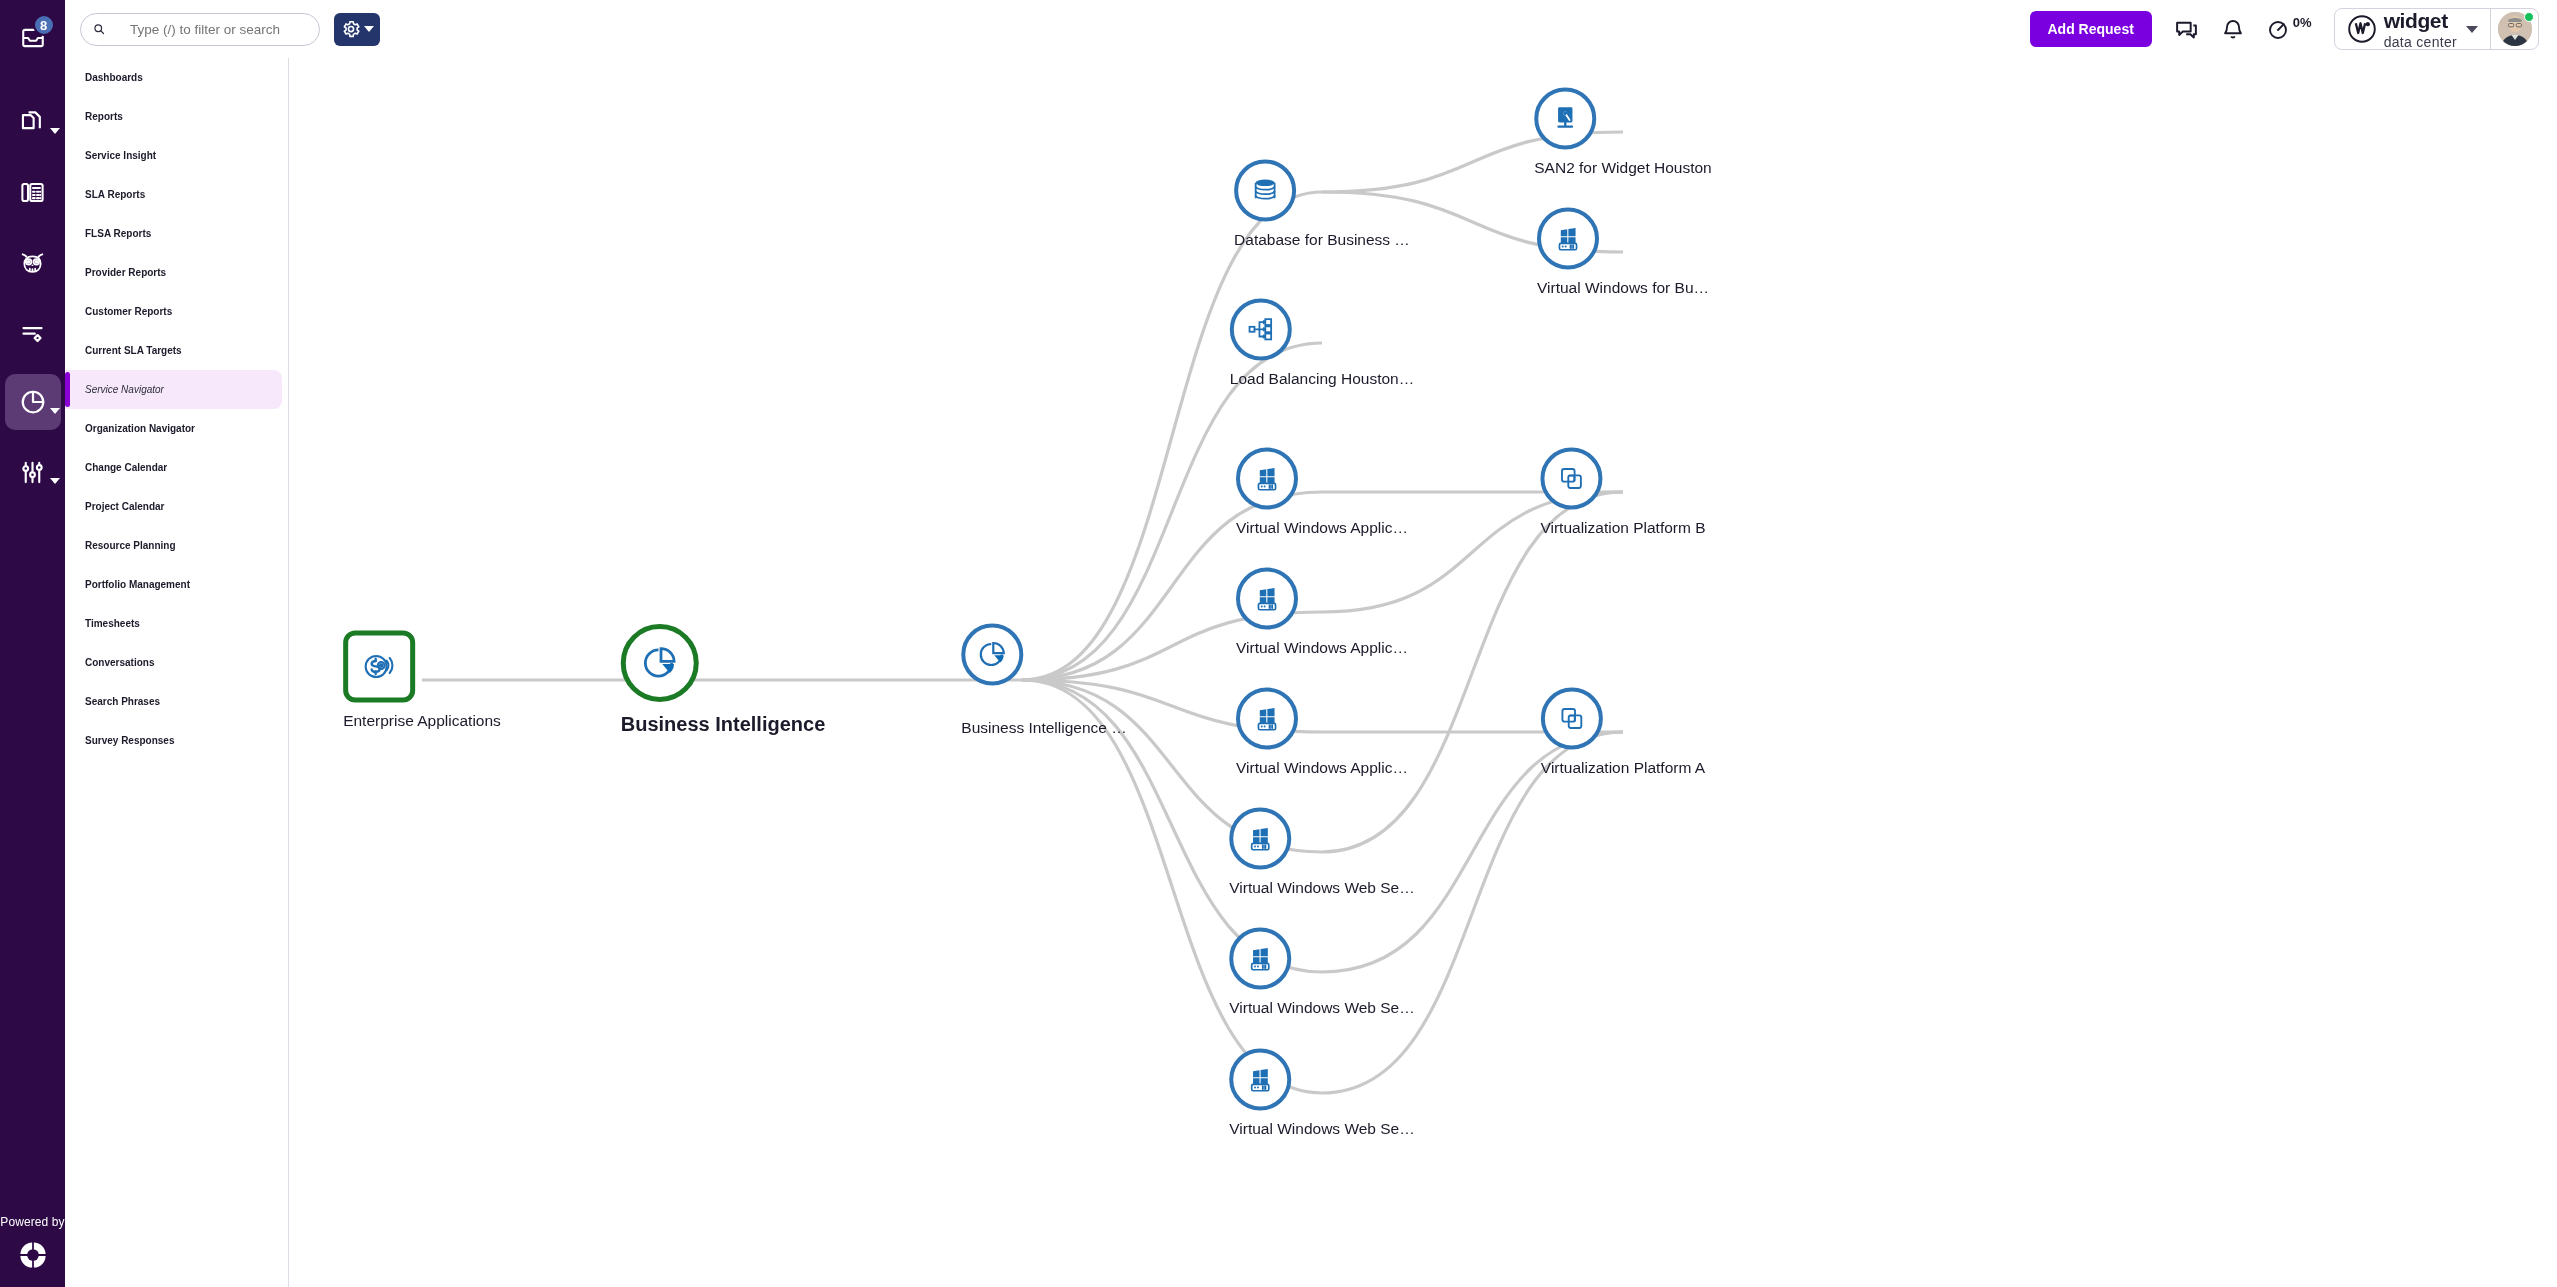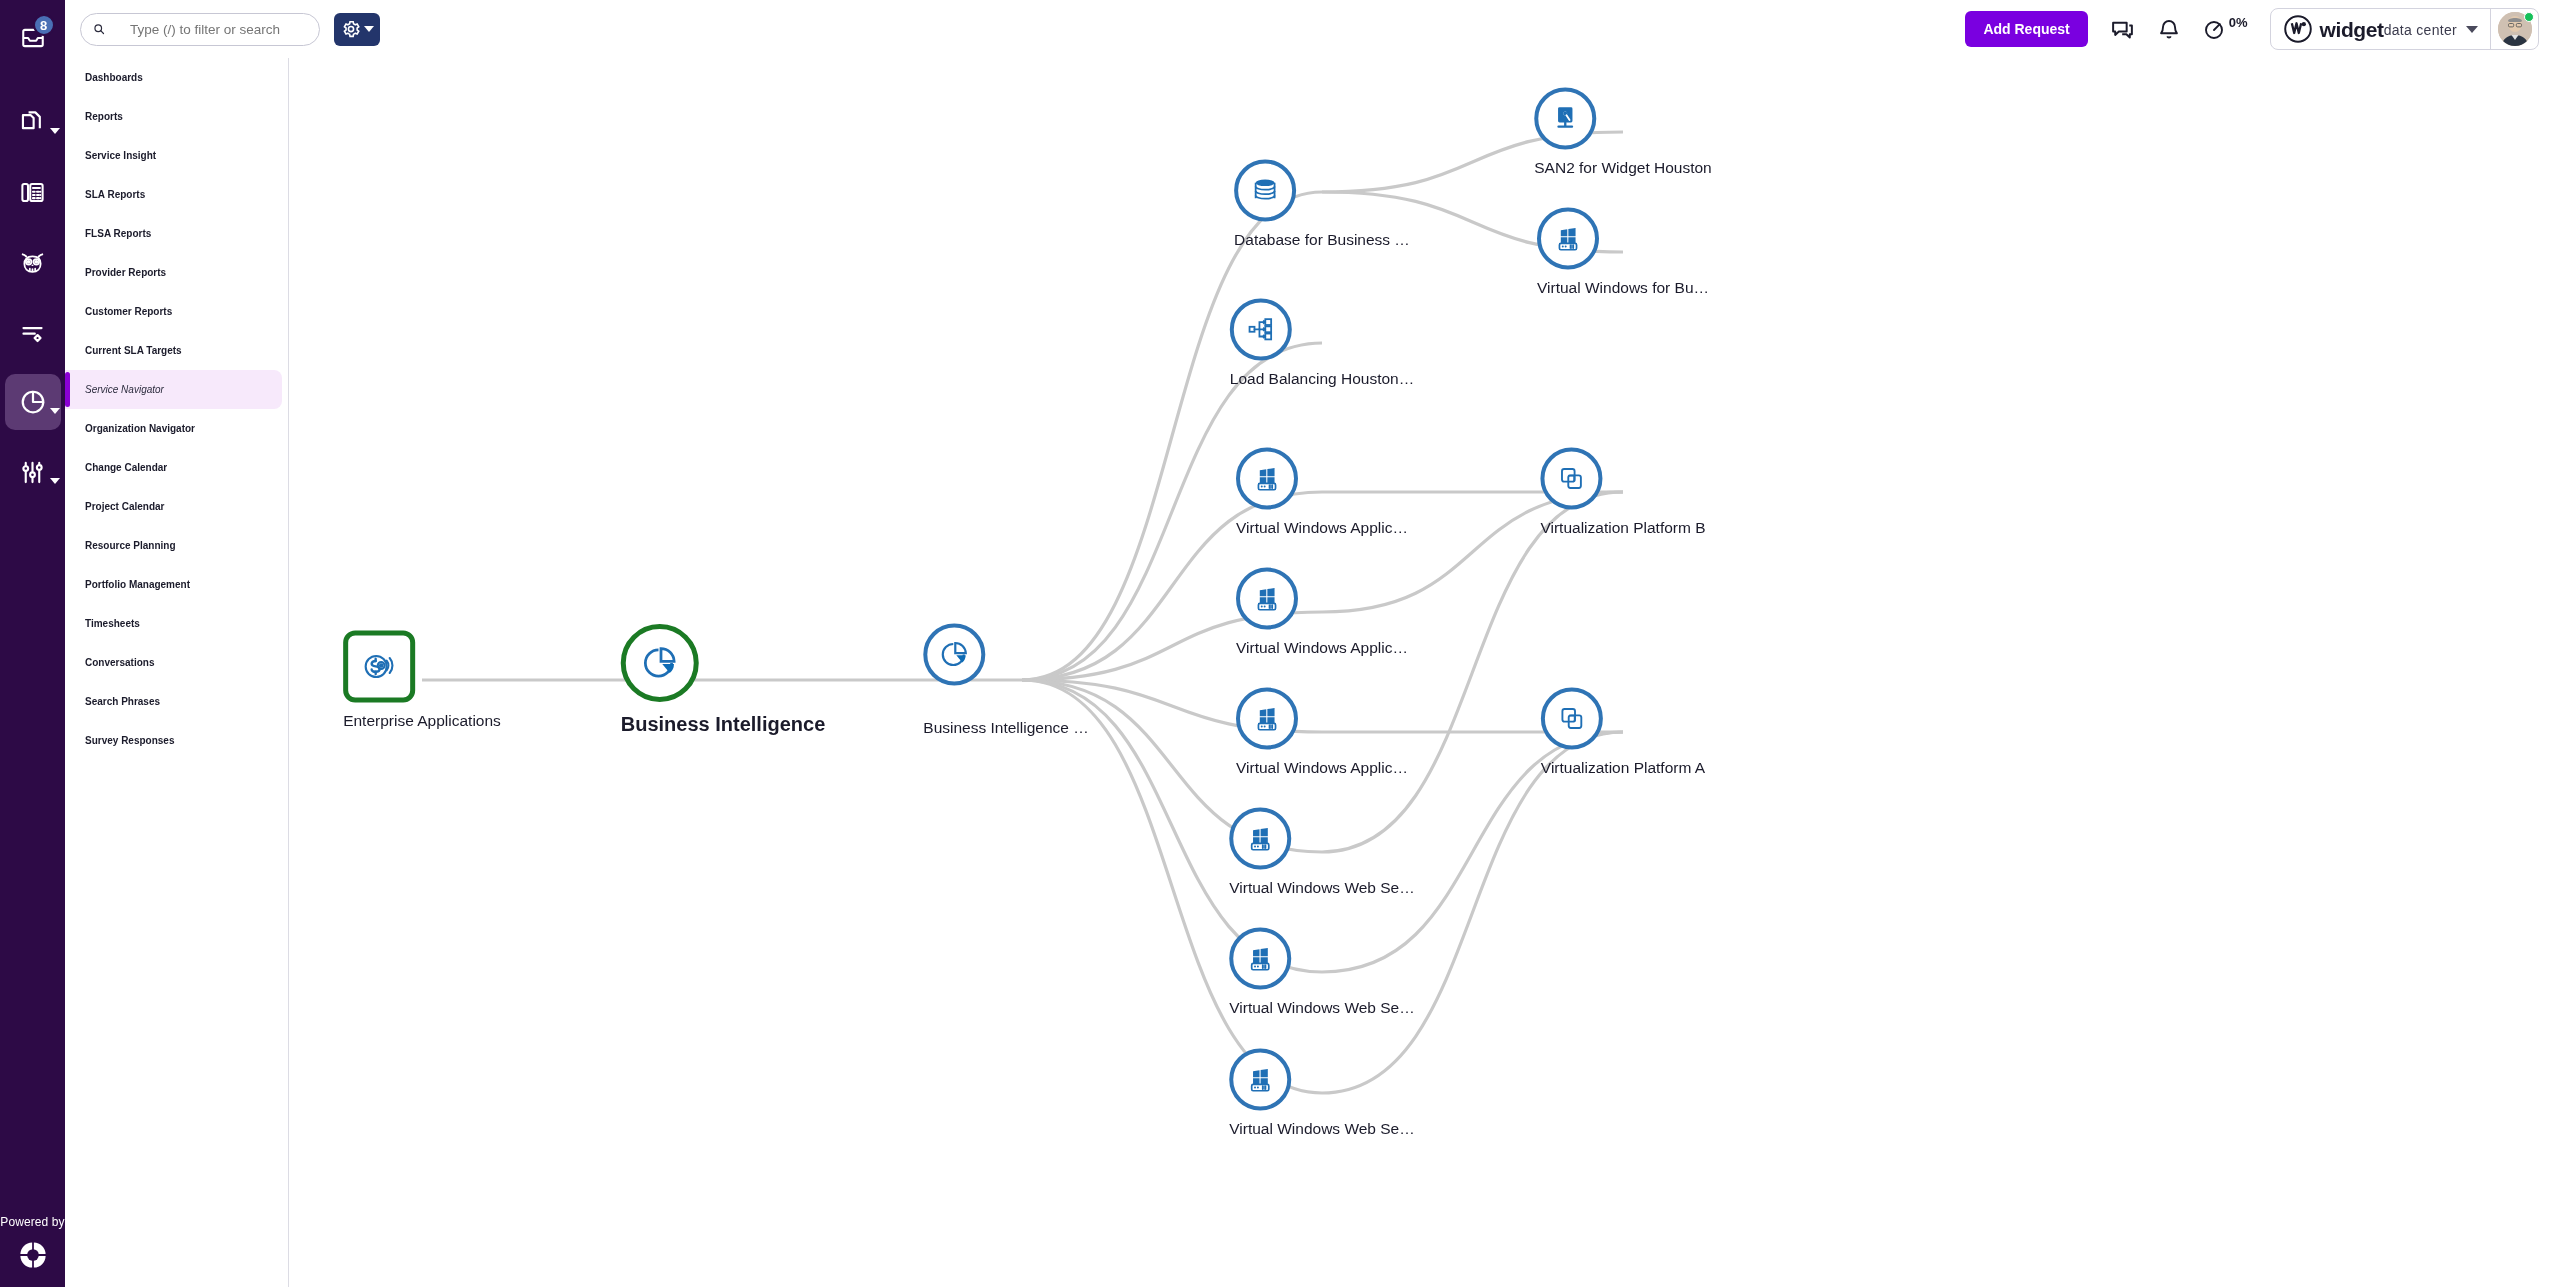--- a/index.html
+++ b/index.html
@@ -143,21 +143,21 @@
   .timer-pct { font-size: 13px; font-weight: bold; color: #1b1b2b; margin-left: 2px; margin-top: -2px; }
   .brand-box {
     display: flex; align-items: stretch;
     border: 1px solid #d3d3de; border-radius: 8px;
     height: 42px; overflow: hidden;
   }
   .brand-inner {
     display: flex; align-items: center; gap: 7px;
     padding: 0 12px; cursor: pointer;
   }
-  .brand-text { display: flex; line-height: 1; }
+  .brand-text { display: flex; flex-direction: column; line-height: 1; }
   .brand-name { font-size: 21px; font-weight: bold; color: #1b1b2b; letter-spacing: -.4px; }
   .brand-sub { font-size: 14px; color: #3b3b4d; letter-spacing: .3px; margin-top: 4px; text-align: center; }
   .brand-chev {
     width: 0; height: 0; align-self: center;
     border-left: 6px solid transparent;
     border-right: 6px solid transparent;
     border-top: 7px solid #4a4a5c;
     margin-left: 2px;
   }
   .avatar-cell {
@@ -471,21 +471,21 @@
         <div class="node" style="left: 434px; top: 622px;">
           <div class="node-circle green big">
             <svg width="50" height="50" viewBox="0 0 40 40" fill="none">
       <path d="M19 9.5A10.5 10.5 0 1 0 29.5 20" stroke="#1f6fb5" stroke-width="2.2" fill="none"></path>
       <path d="M21 8.5v10.2h10.5A10.5 10.5 0 0 0 21 8.5z" stroke="#1f6fb5" stroke-width="2.2" fill="none"></path>
       <path d="M22 20.8h9.4A9.4 9.4 0 0 1 28 28z" fill="#0d6bb5"></path>
     </svg>
           </div>
           <div class="node-label big">Business Intelligence</div>
         </div>
-        <div class="node" style="left: 717px; top: 622px; gap: 24px;">
+        <div class="node" style="left: 755px; top: 622px; gap: 24px;">
           <div class="node-circle">
             <svg width="40" height="40" viewBox="0 0 40 40" fill="none">
       <path d="M19 9.5A10.5 10.5 0 1 0 29.5 20" stroke="#1f6fb5" stroke-width="2.2" fill="none"></path>
       <path d="M21 8.5v10.2h10.5A10.5 10.5 0 0 0 21 8.5z" stroke="#1f6fb5" stroke-width="2.2" fill="none"></path>
       <path d="M22 20.8h9.4A9.4 9.4 0 0 1 28 28z" fill="#0d6bb5"></path>
     </svg>
           </div>
           <div class="node-label">Business Intelligence …</div>
         </div>
         <div class="node" style="left: 1033px; top: 146px;">

